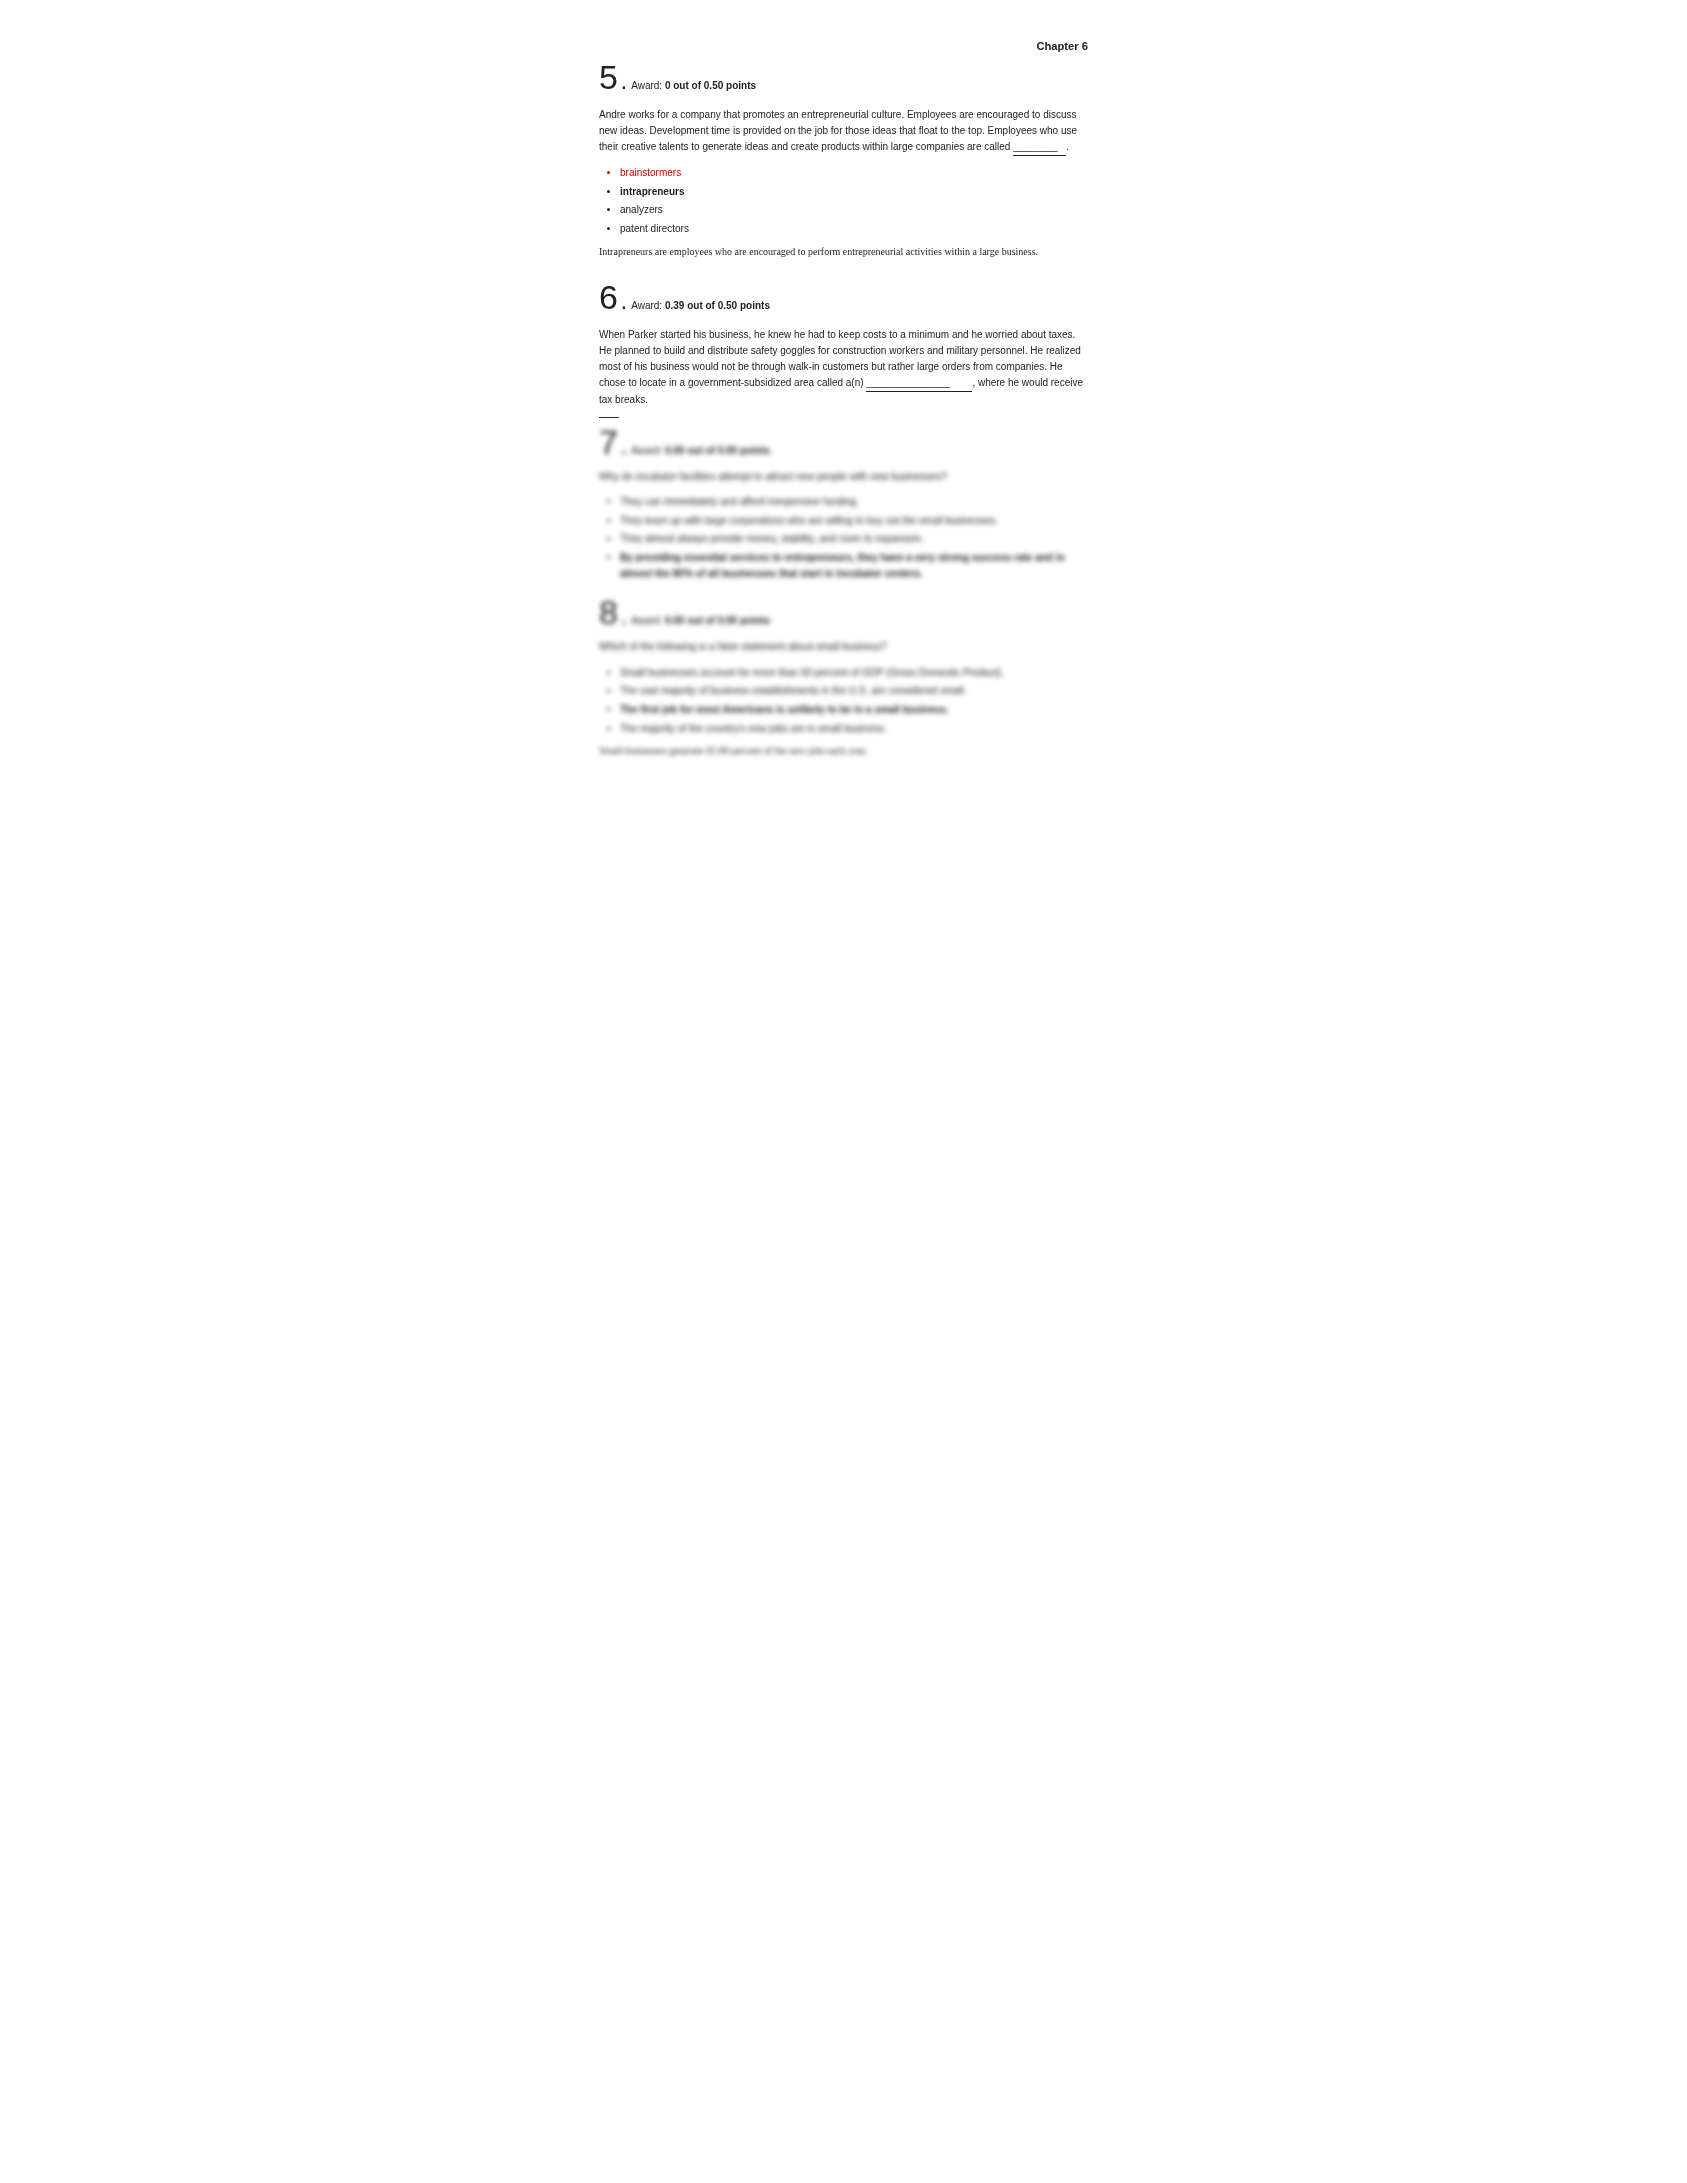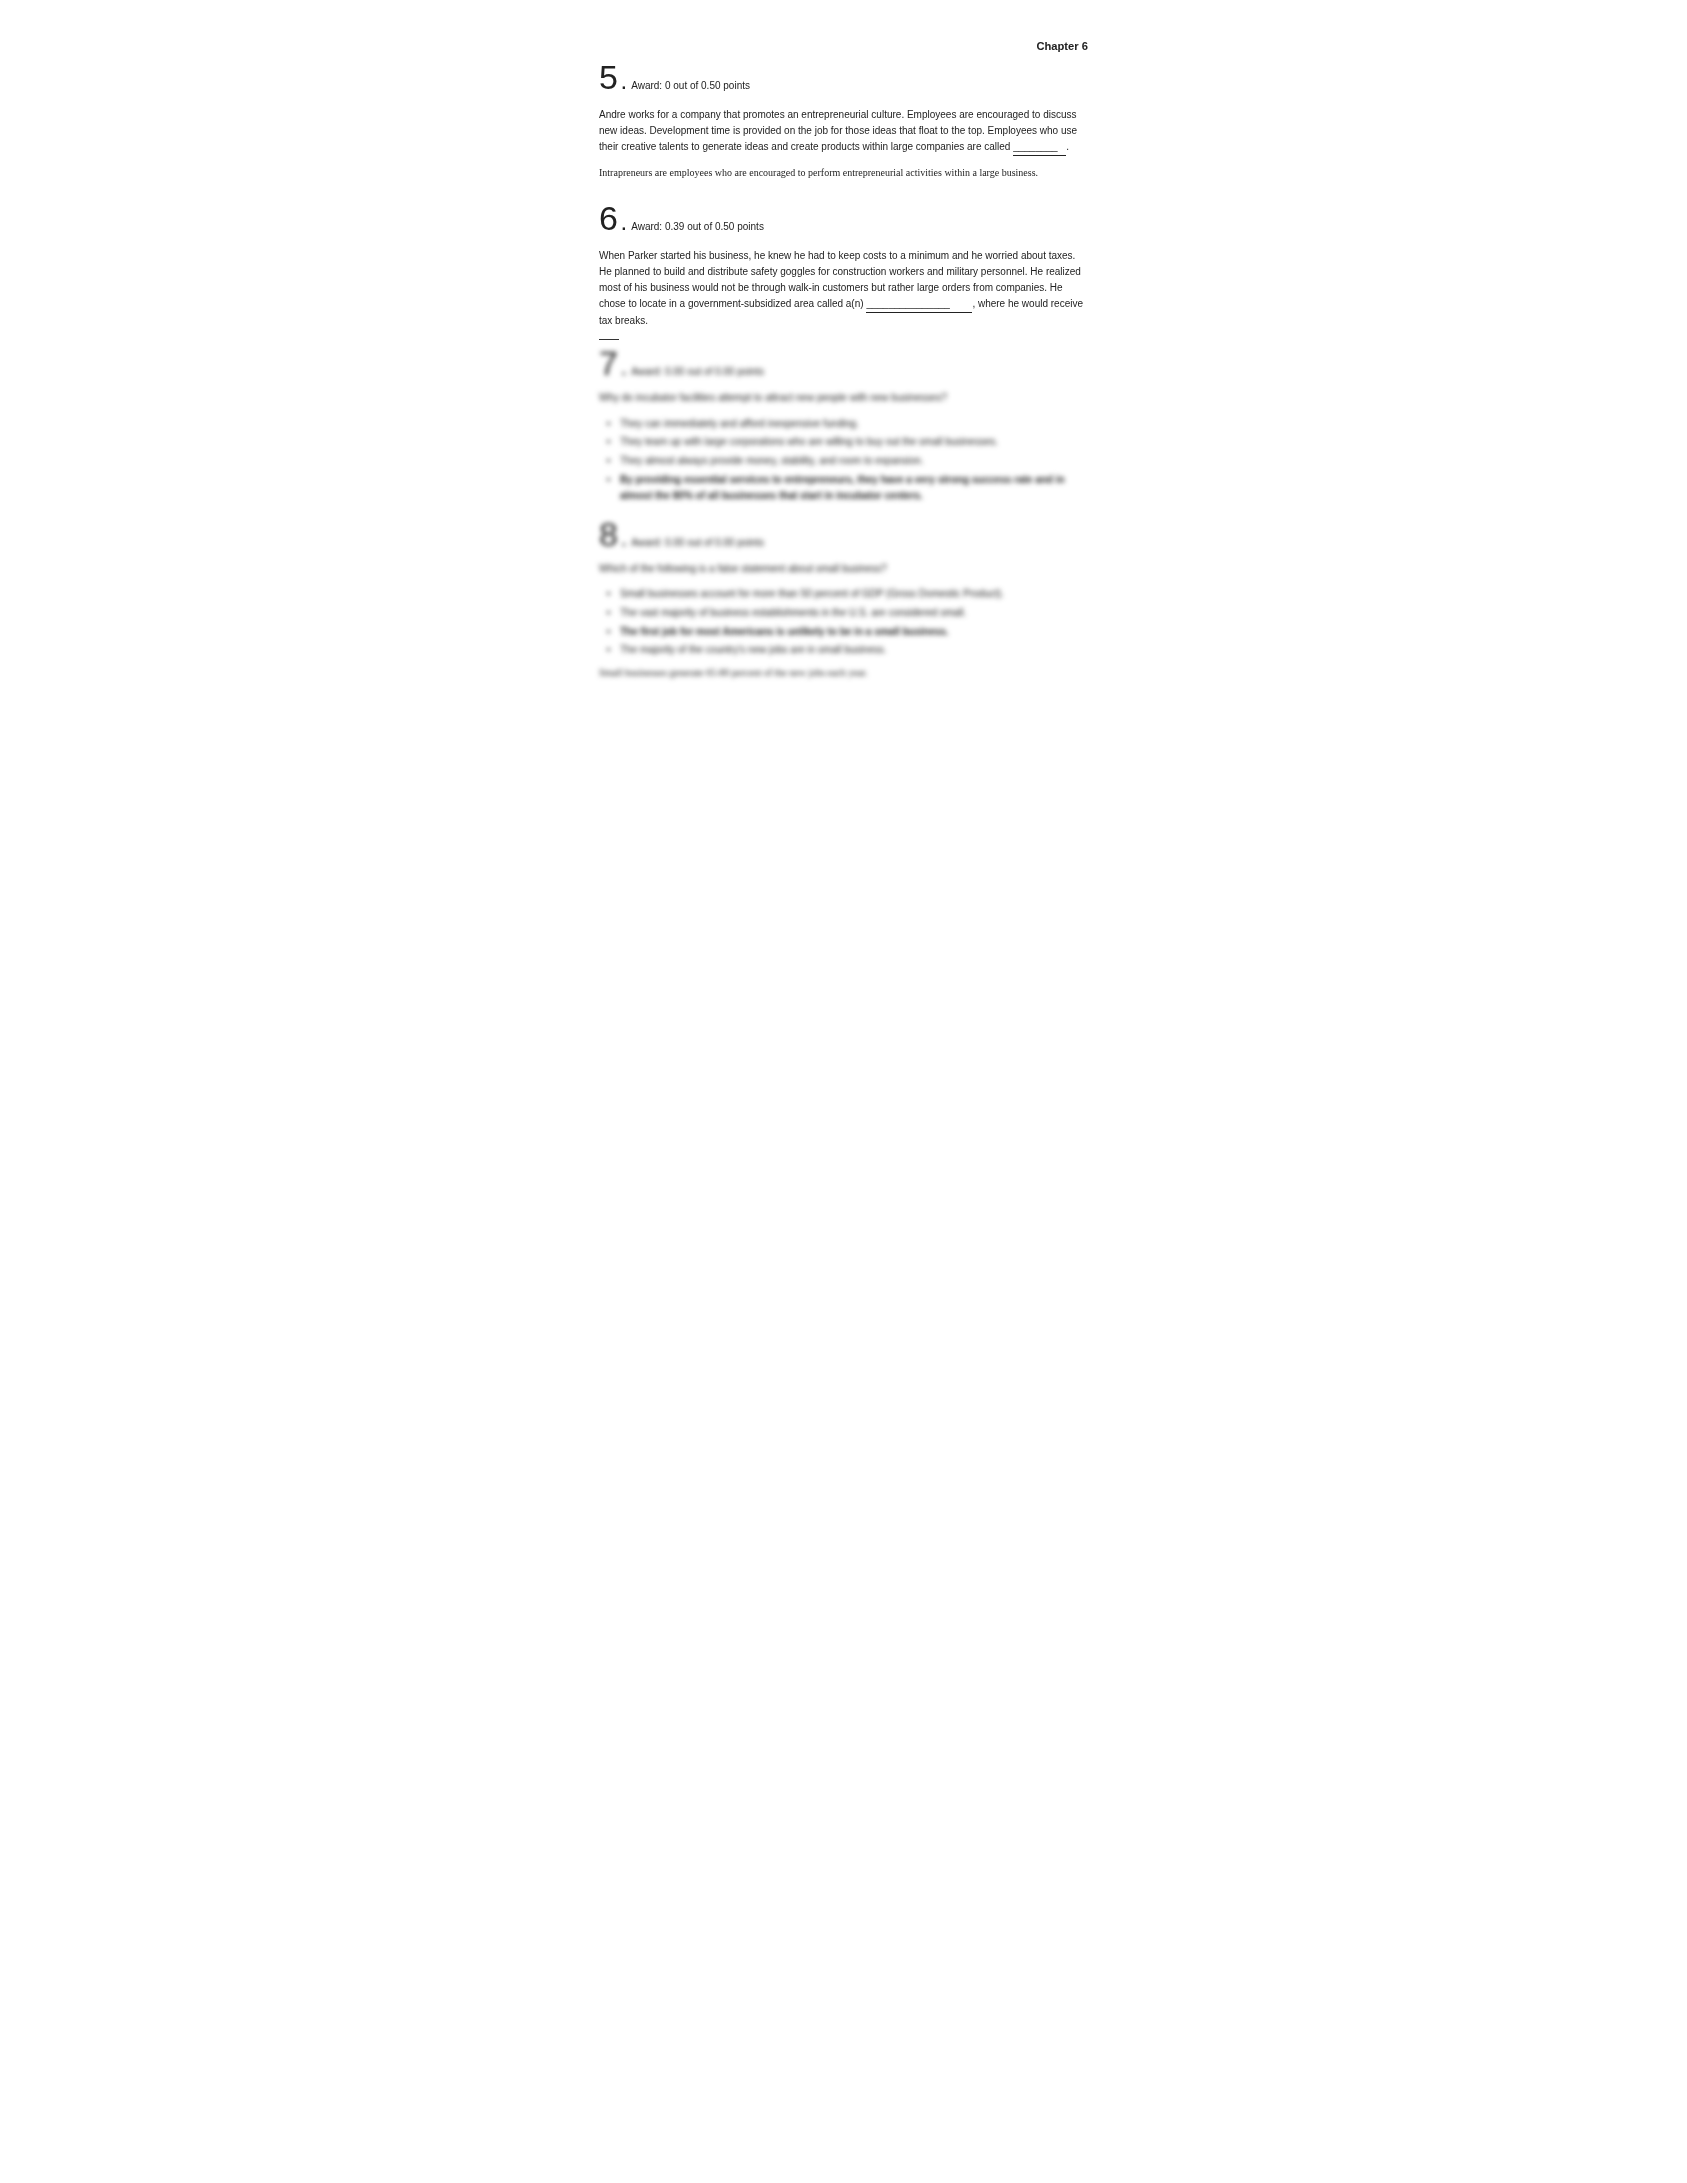--- a/index.html
+++ b/index.html
@@ -30,21 +30,21 @@
     .question-number {
       font-size: 34px;
       font-weight: normal;
       line-height: 1;
       margin-right: 2.6px;
     }
     .question-award {
       font-size: 10px;
     }
     .question-award strong {
-      font-weight: normal;
+      font-weight: bold;
       text-align: right;
     }
     .question-body {
       margin-bottom: 9.3px;
       line-height: 1.6;
     }
     .answer-list {
       list-style: disc;
       margin-left: 21px;
       margin-bottom: 6.6px;
@@ -106,20 +106,26 @@
   <div class="question-header">
     <span class="question-number">5</span>
     <span style="font-size:24px; margin-right:4px;">.</span>
     <span class="question-award">
       <span>Award:</span> <strong>0 out of 0.50 points</strong>
     </span>
   </div>
   <p class="question-body">
     <span>Andre works for a company that promotes an entrepreneurial culture. Employees are encouraged to discuss new ideas. Development time is provided on the job for those ideas that float to the top. Employees who use their creative talents to generate ideas and create products within large companies are called</span> <span class="blank">________</span>.
   </p>
+  <ul class="answer-list">
+    <li class="answer-incorrect">brainstormers</li>
+    <li class="answer-correct">intrapreneurs</li>
+    <li>analyzers</li>
+    <li>patent directors</li>
+  </ul>
   <p class="explanation">Intrapreneurs are employees who are encouraged to perform entrepreneurial activities within a large business.</p>
 </div>
 
 <div>
   <div class="question-header">
     <span class="question-number">6</span>
     <span style="font-size:24px; margin-right:4px;">.</span>
     <span class="question-award">
       <span>Award:</span> <strong>0.39 out of 0.50 points</strong>
     </span>

